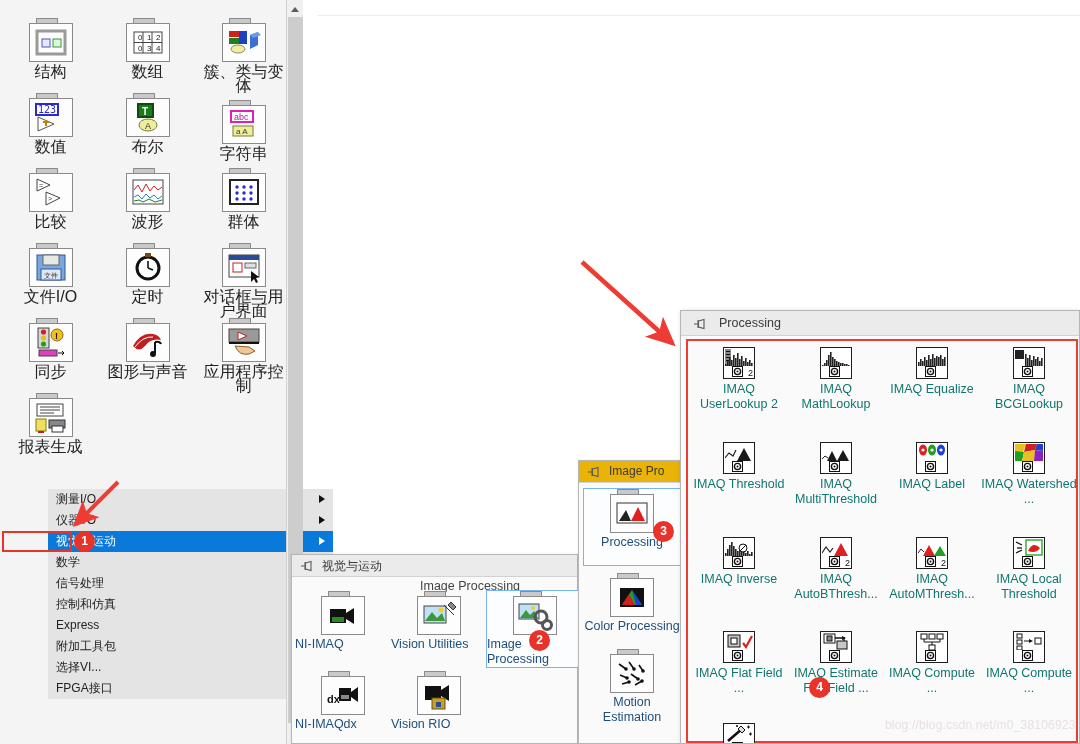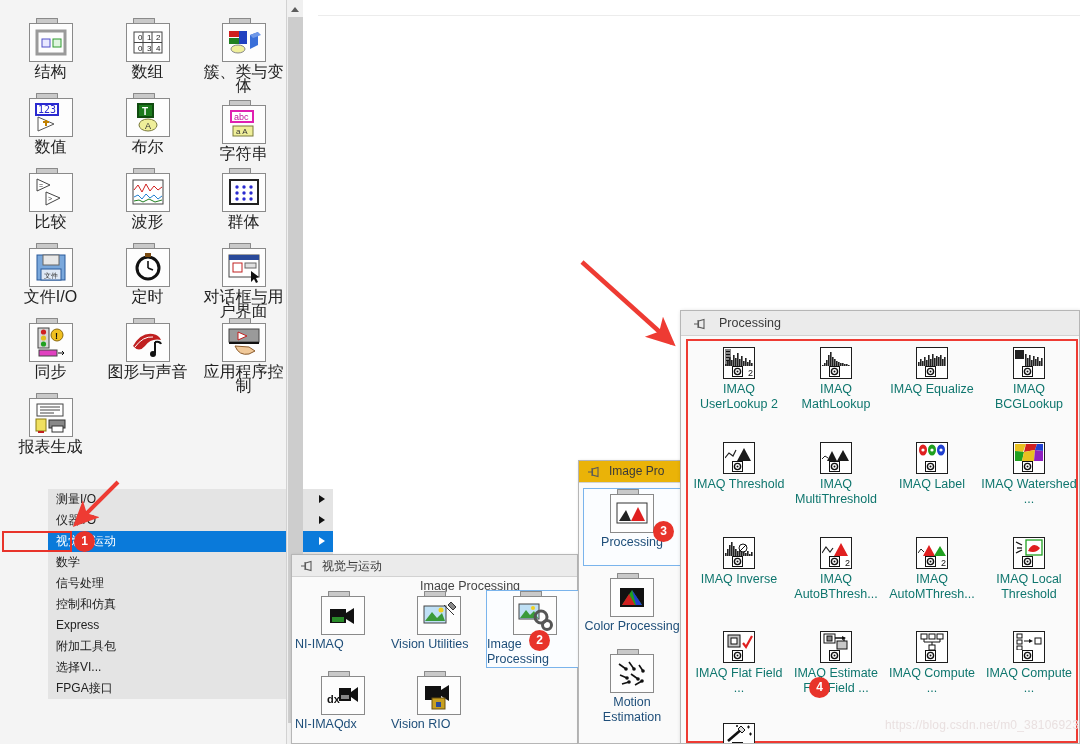--- a/index.html
+++ b/index.html
@@ -907,13 +907,13 @@
 <svg class="arrow-svg">
   <defs>
     <marker id="ah" markerWidth="7" markerHeight="7" refX="5.4" refY="3" orient="auto">
       <path d="M0,0 L6.5,3 L0,6 L1.6,3 Z" fill="#ee3b33"></path>
     </marker>
   </defs>
   <line x1="582" y1="262" x2="672" y2="343" stroke="#ee3b33" stroke-width="4.5" marker-end="url(#ah)"></line>
   <line x1="118" y1="482" x2="76" y2="524" stroke="#ee3b33" stroke-width="4" marker-end="url(#ah)"></line>
 </svg>
 
-<div id="watermark">https://blog.csdn.net/m0_38106923</div>
+<div id="watermark">blog://blog.csdn.net/m0_38106923</div>
 
 </body></html>

